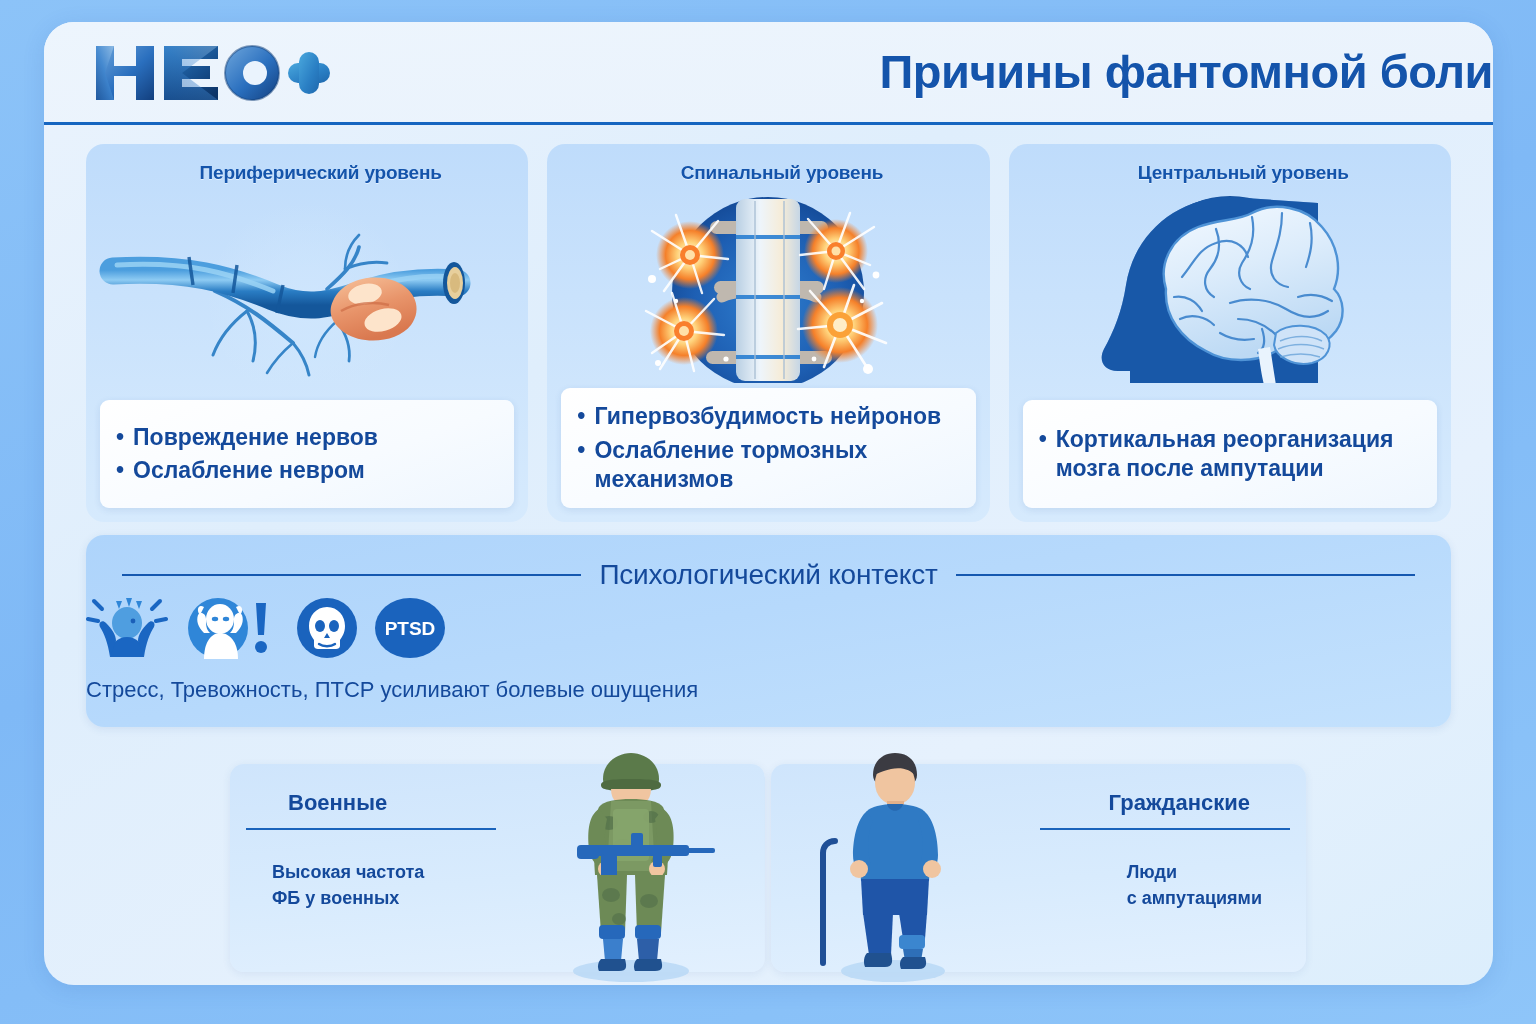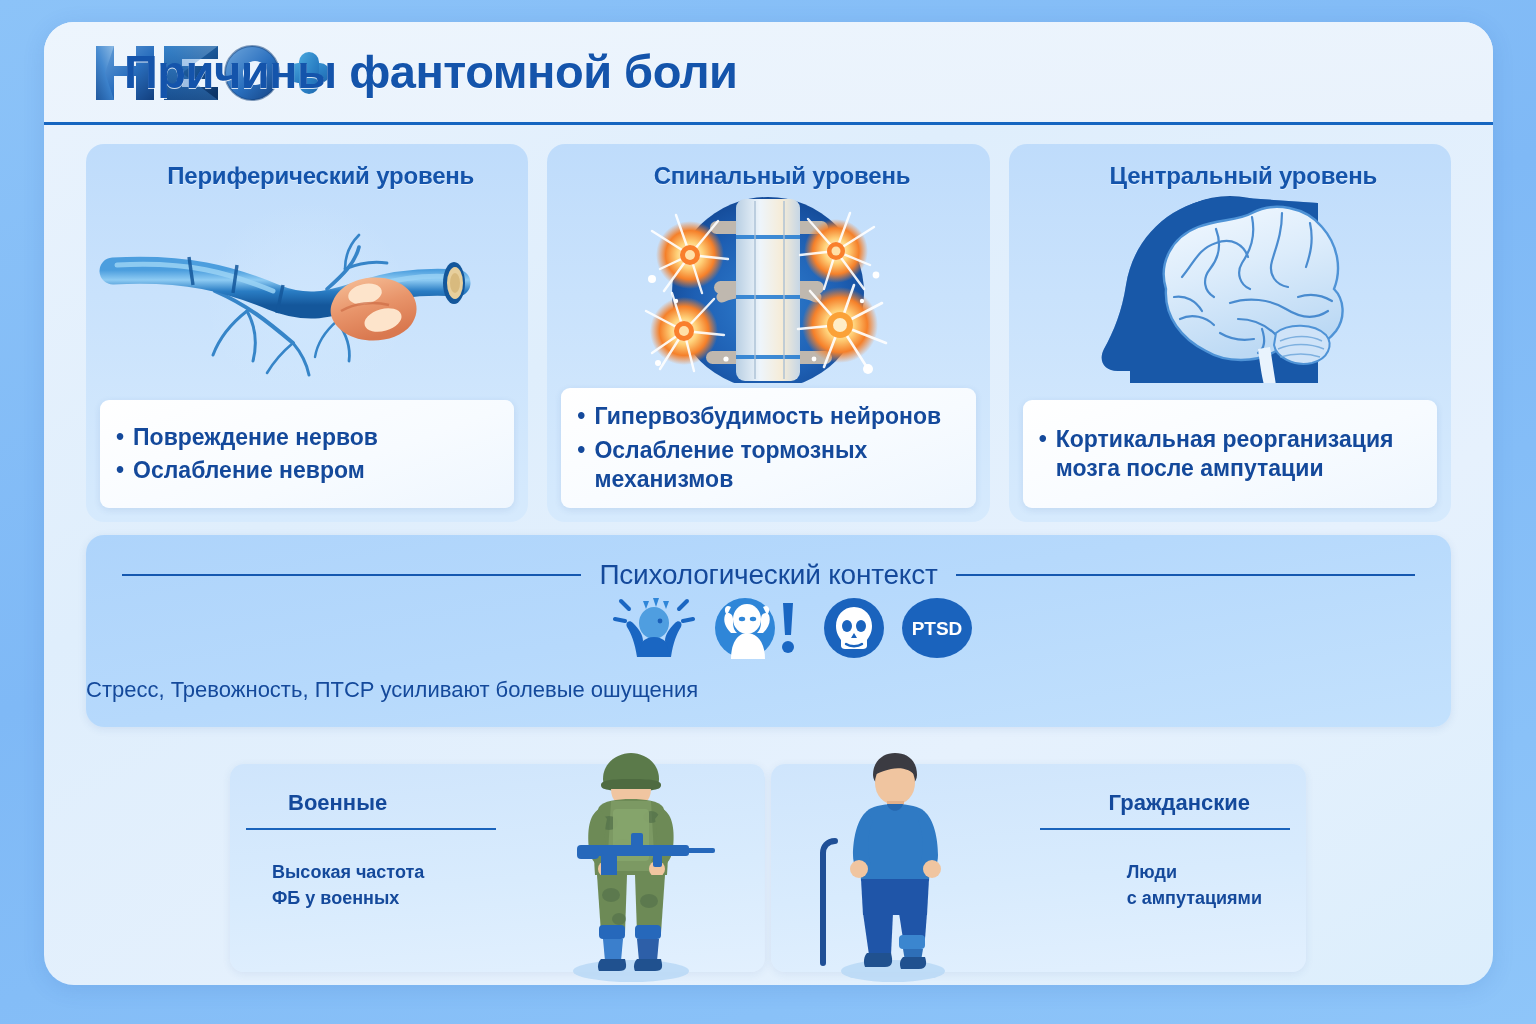--- a/index.html
+++ b/index.html
@@ -55,21 +55,21 @@
     height: 62px;
     display: flex;
     align-items: center;
   }
 
   .page-title {
     position: absolute;
     left: 0;
     top: 22px;
     width: 100%;
-    text-align: left;
+    text-align: right;
     padding-left: 80px;
     font-size: 47px;
     font-weight: 700;
     color: #1454ab;
     letter-spacing: -0.5px;
     text-shadow: 0 1px 0 rgba(255,255,255,0.8);
   }
 
   
   .levels {
@@ -86,21 +86,21 @@
     flex: 1;
     border-radius: 18px;
     background: linear-gradient(180deg, #bfdcfb 0%, #c9e2fc 40%, #d6eafd 100%);
     position: relative;
     overflow: hidden;
     padding-top: 18px;
   }
 
   .level-title {
     text-align: center;
-    font-size: 24px;
+    font-size: 19px;
     font-weight: 700;
     color: #1454ab;
     letter-spacing: -0.2px;
     position: relative;
     z-index: 5;
     text-shadow: 0 1px 0 rgba(255,255,255,0.55);
     padding-left: 27px;
   }
 
   .level-art {
@@ -177,24 +177,22 @@
     font-size: 28px;
     font-weight: 400;
     color: #14499b;
     letter-spacing: -0.2px;
   }
   .psy-icons {
     position: absolute;
     left: 0; top: 62px;
     width: 100%;
     display: flex;
-    justify-content: center;
     align-items: center;
     gap: 16px;
-    padding-left: 48px;
   }
   .psy-caption {
     position: absolute;
     left: 0; bottom: 24px;
     width: 100%;
     text-align: left;
     font-size: 22px;
     font-weight: 400;
     color: #14499b;
   }

